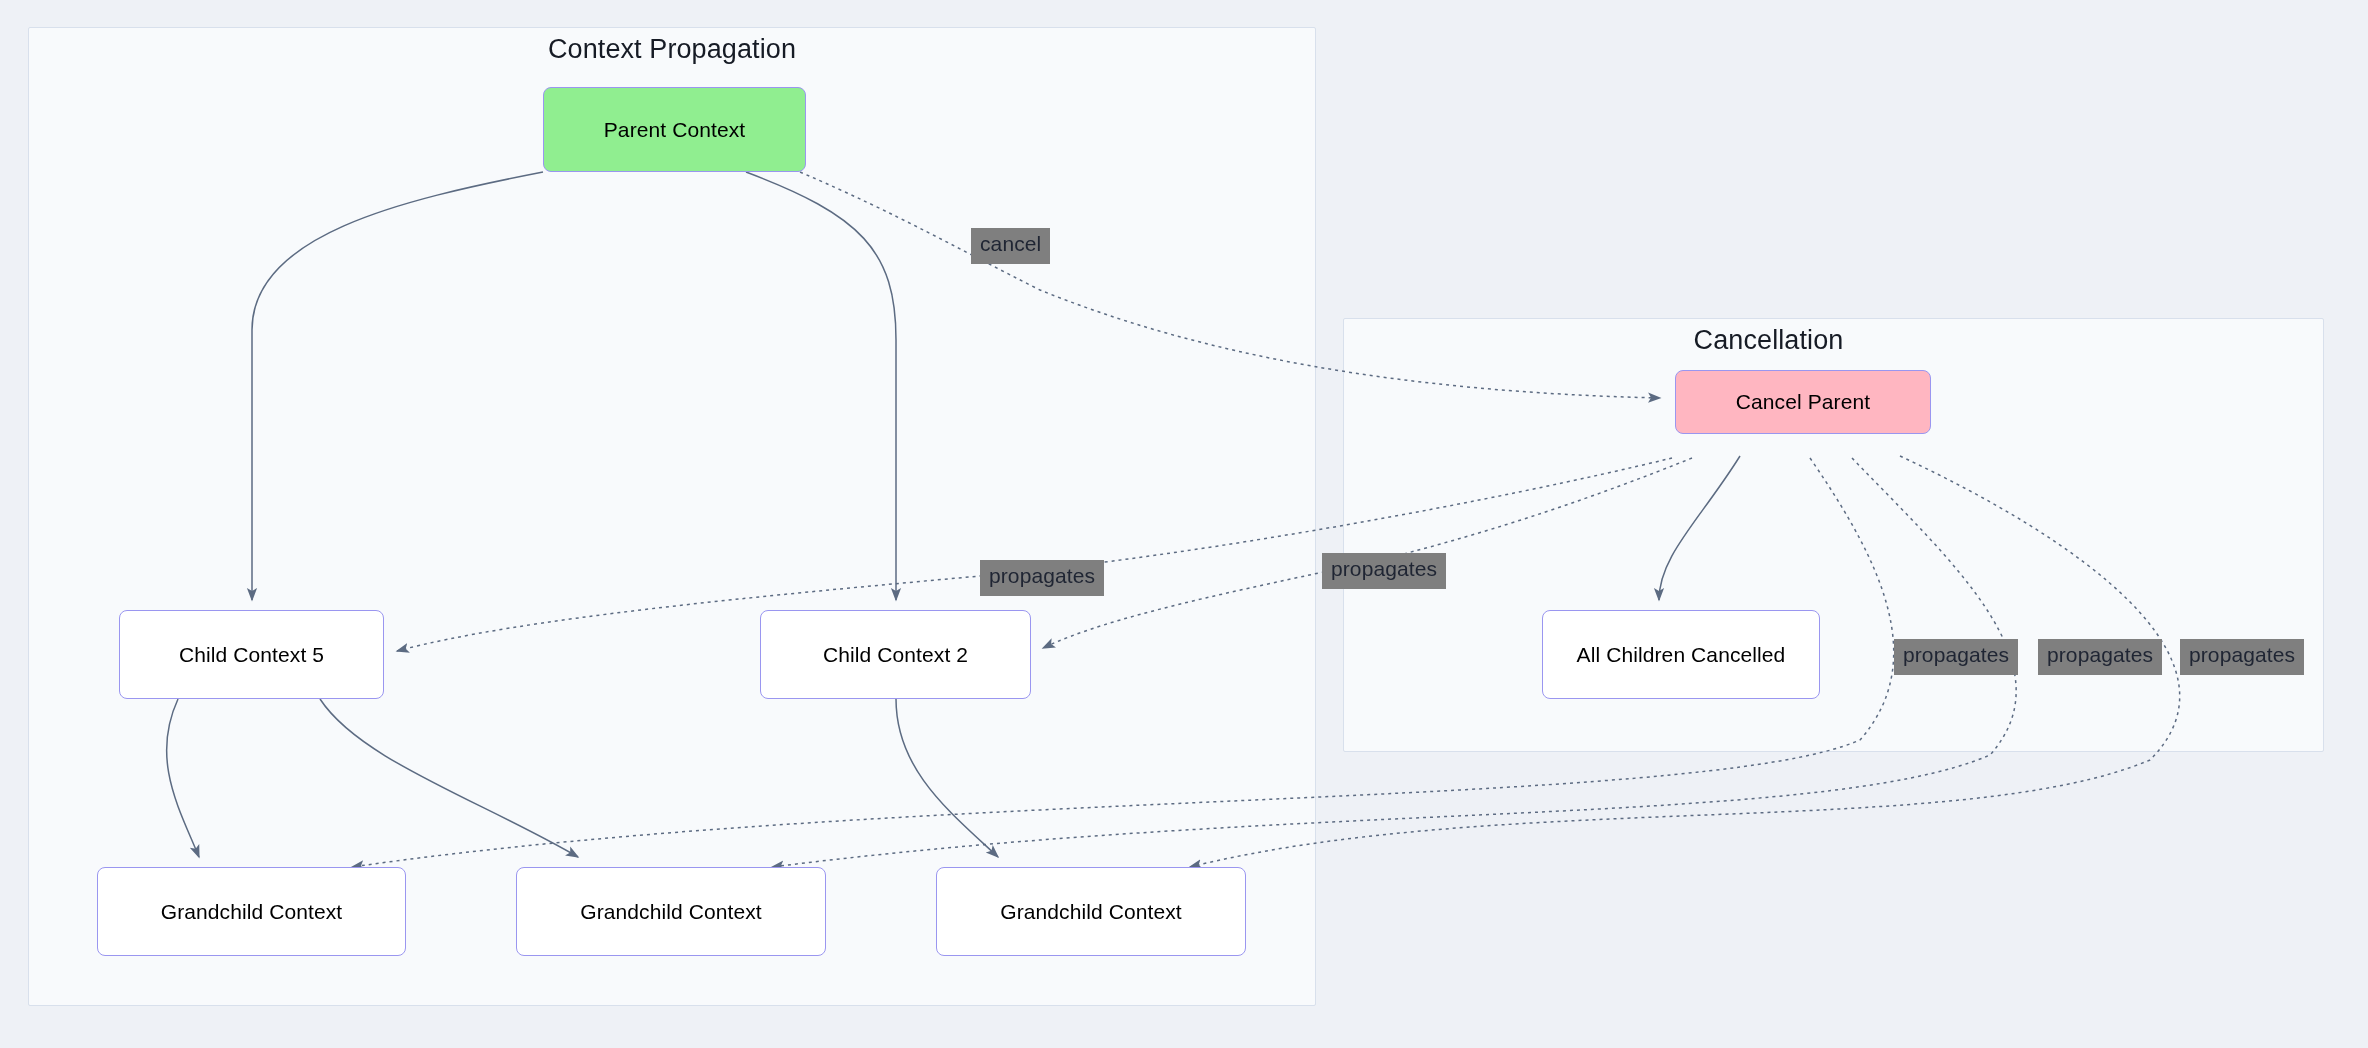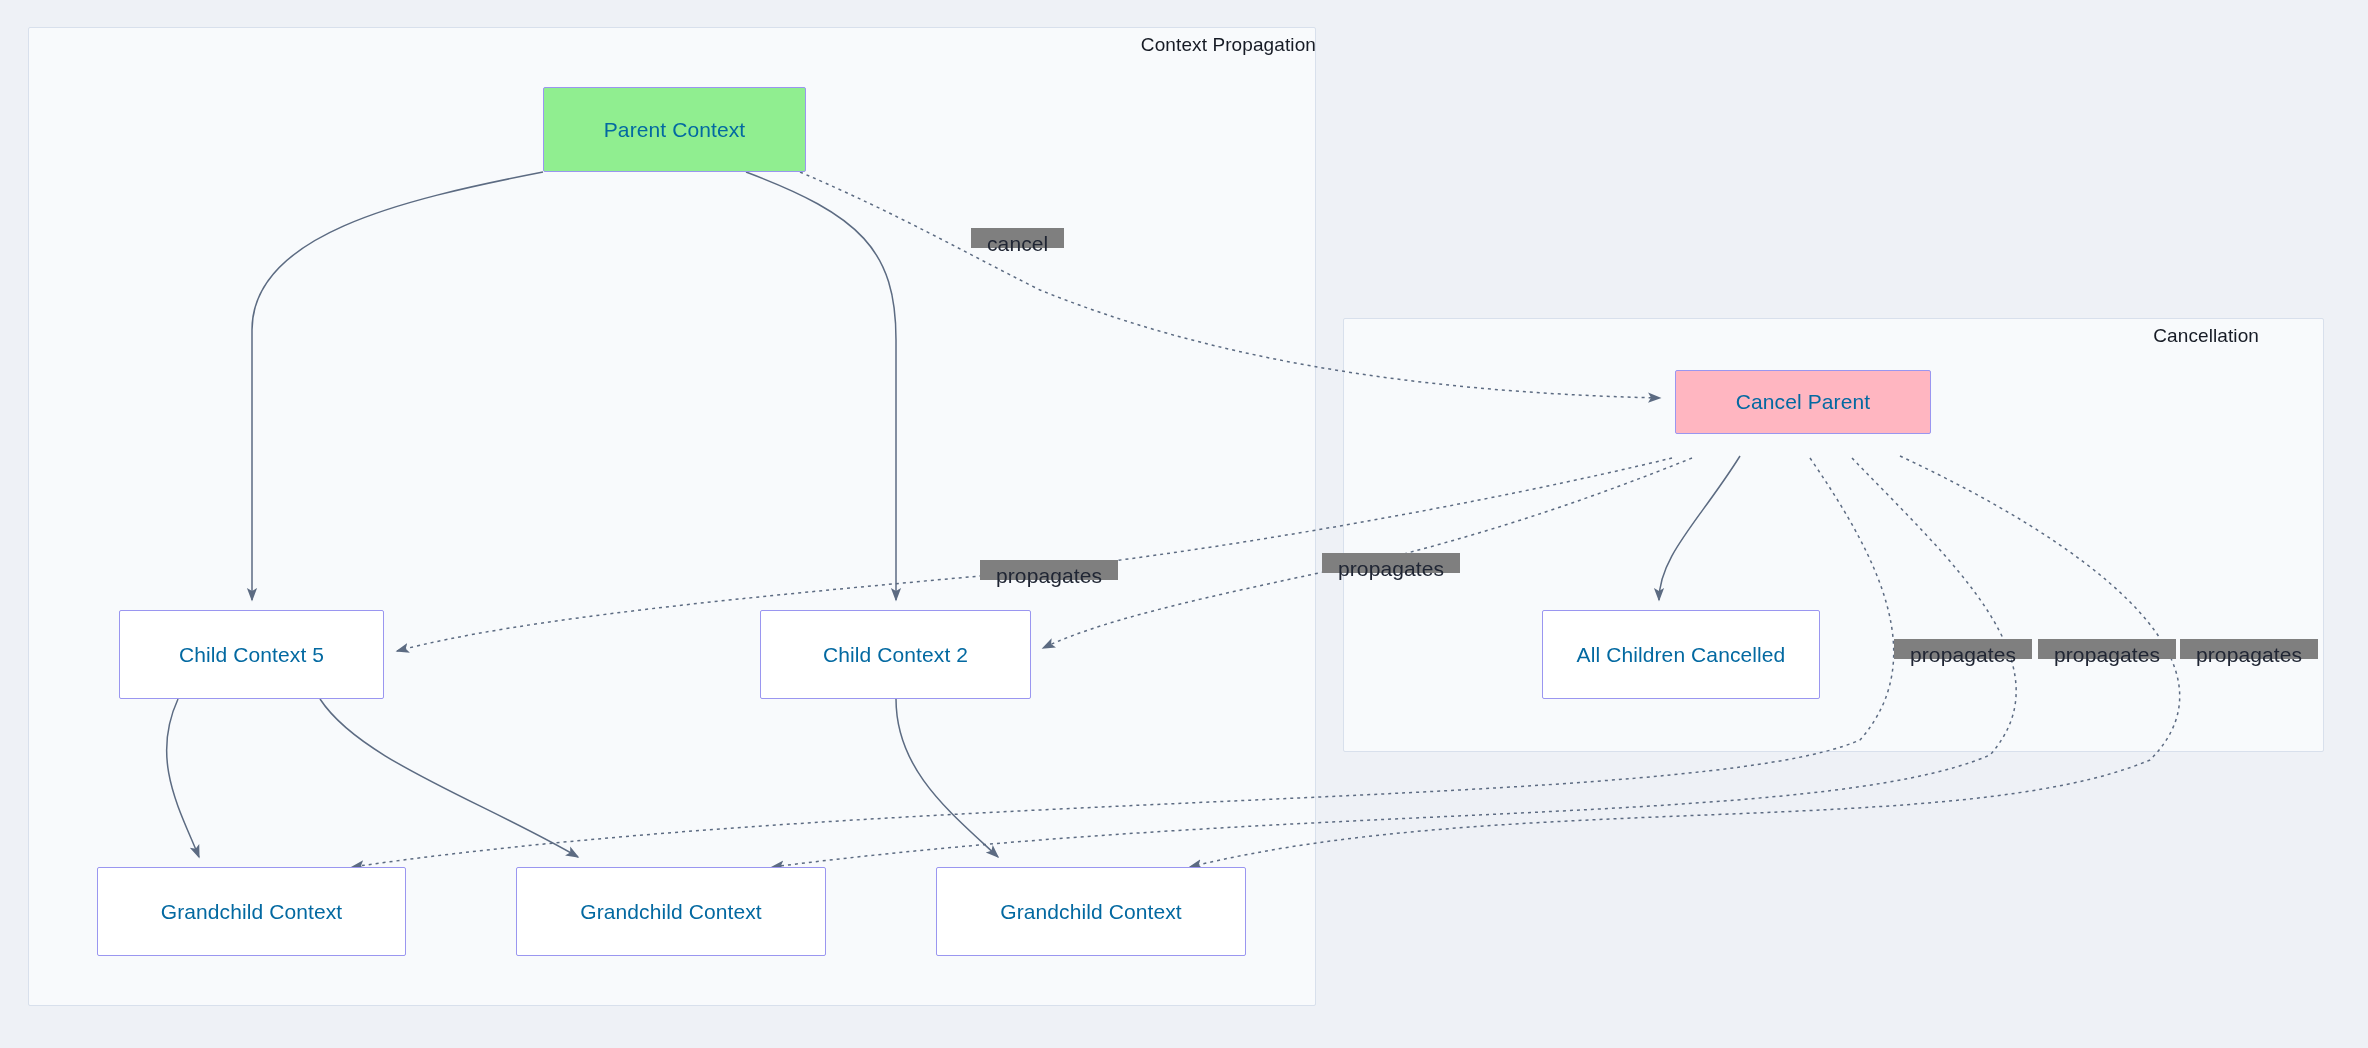--- a/index.html
+++ b/index.html
@@ -25,51 +25,51 @@
   }
   .subgraph {
     position: absolute;
     background: #f8fafc;
     border: 1px solid #d8e0ec;
     border-radius: 2px;
     box-sizing: border-box;
   }
   .subgraph-title {
     position: absolute;
-    text-align: right;
-    font-size: 19px;
+    text-align: center;
+    font-size: 27px;
     color: #161b25;
     white-space: nowrap;
     letter-spacing: 0.1px;
   }
   .node {
     position: absolute;
     box-sizing: border-box;
     border: 1.6px solid #9a96f0;
     background: #ffffff;
-    border-radius: 2px;
+    border-radius: 8px;
     display: flex;
     align-items: center;
     justify-content: center;
     font-size: 21px;
-    color: #0369a1;
+    color: #000000;
     letter-spacing: 0.1px;
     white-space: nowrap;
   }
   .node.green { background: #90ee90; }
   .node.pink  { background: #ffb6c1; }
 
   .edge-label {
     position: absolute;
     background: #7f7f7f;
     color: #1f2533;
     font-size: 21px;
     line-height: 32px;
-    height: 20px;
-    padding: 0 16px;
+    height: 36px;
+    padding: 0 9px;
     box-sizing: border-box;
     white-space: nowrap;
     letter-spacing: 0.1px;
   }
 </style>
 </head>
 <body>
 
 <div id="canvas">
 

